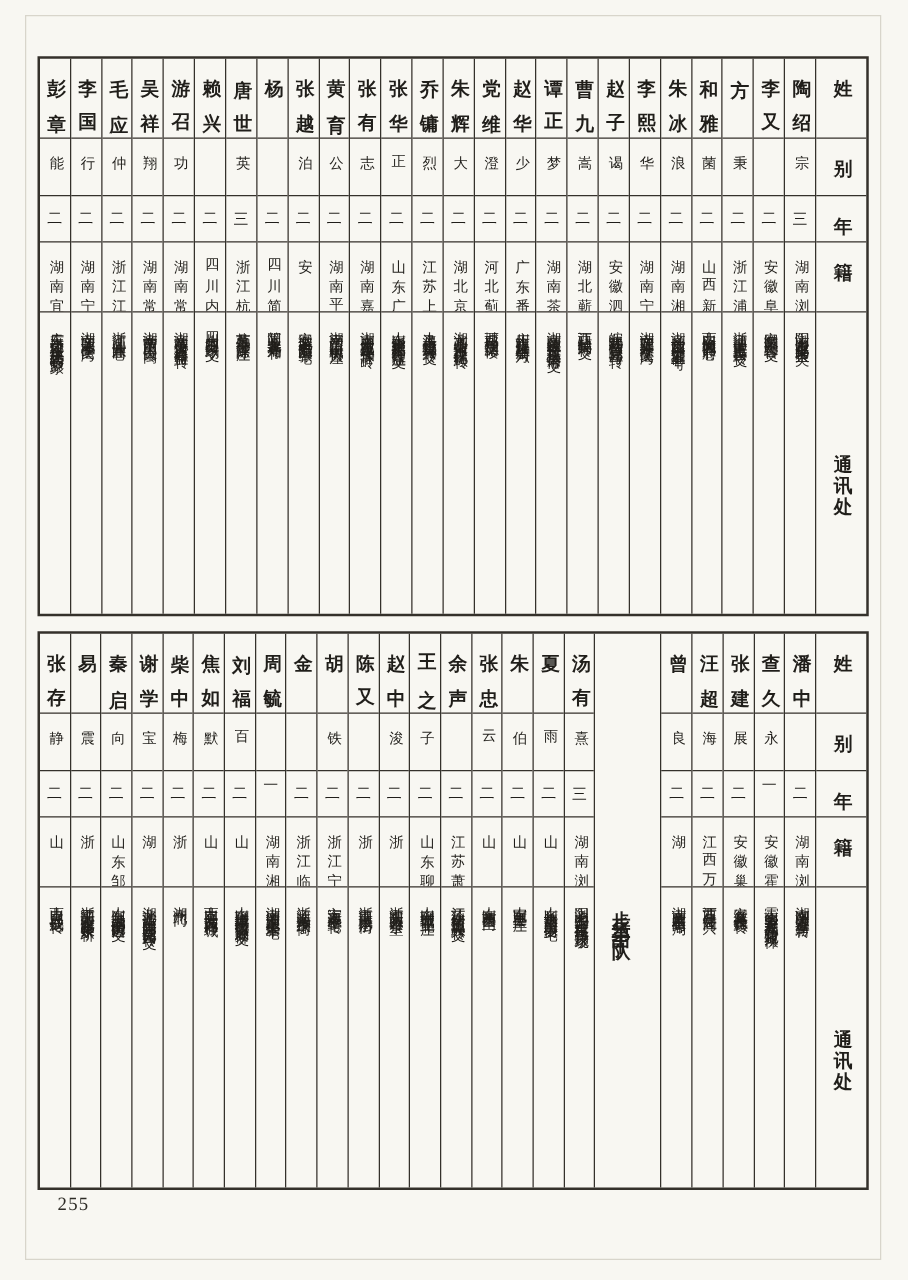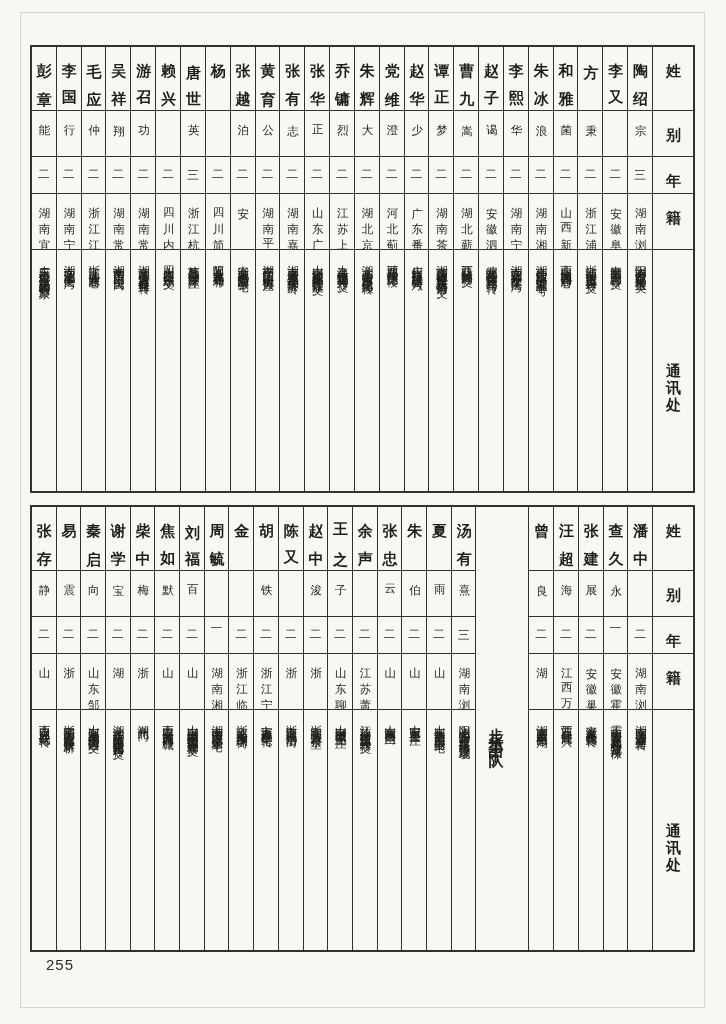--- a/index.html
+++ b/index.html
@@ -79,21 +79,21 @@
   }
   .unit-text{
     height:auto;font-weight:700;font-size:15px;
     letter-spacing:5px;
     transform:translateX(-7px);
     padding-top:5px;
   }
   .page-number{
     position:absolute;left:46px;top:956px;
     font-size:15px;letter-spacing:1px;color:#2d2b26;
-    font-family:Liberation Sans, sans-serif;
+    font-family:Liberation Serif, serif;
   }
 </style>
 </head>
 <body>
 
 <div class="page-frame"></div>
 
 <div class="roster-table" id="table-top">
   <div class="col header-col">
     <div class="cell r-name">

